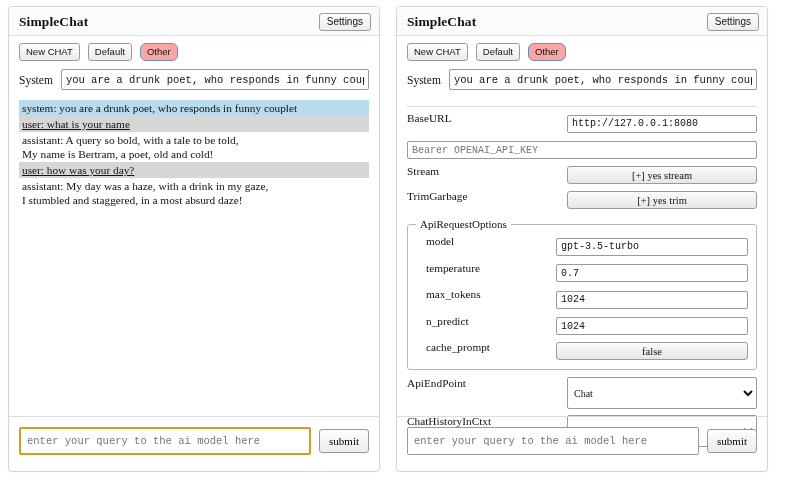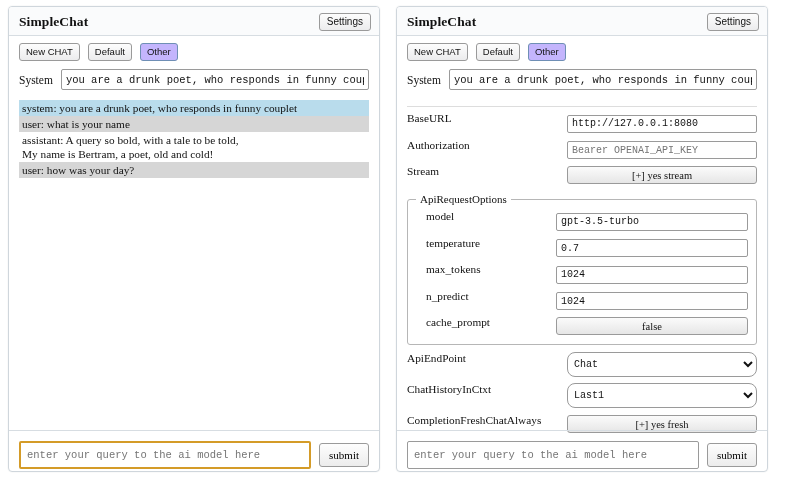--- a/index.html
+++ b/index.html
@@ -49,22 +49,23 @@
     color: #111;
     background: linear-gradient(#fdfdfd, #ececed);
     border: 1px solid #9a9a9a;
     border-radius: 3px;
     padding: 2px 7px;
     line-height: 12px;
     cursor: pointer;
   }
   .btn.small { font-size: 9.5px; padding: 2px 6px; }
   .btn.selected {
-    background: #c4b5fd;
+    background: #fca5a5;
     border-color: #6f8fb5;
+    border-radius: 6px;
   }
 
   
   .toolbar {
     display: flex;
     gap: 8px;
     padding: 7px 10px 6px 10px;
   }
 
   
@@ -100,28 +101,28 @@
   .msg {
     font-family: "Liberation Serif", serif;
     font-size: 11.3px;
     line-height: 14px;
     color: #111;
     padding: 1px 3px;
     margin: 0;
     white-space: pre-wrap;
   }
   .msg.system { background: #b9dcec; }
-  .msg.user { background: #d6d6d6; }
+  .msg.user { background: #d6d6d6; text-decoration: underline; }
   .msg.assistant { background: transparent; }
 
   
   .querybar {
     position: absolute;
     left: 0; right: 0;
-    bottom: 2px;
+    bottom: 16px;
     padding: 0 10px;
     display: flex;
     align-items: center;
     gap: 8px;
   }
   .querybar.bordered { border-top: 1px solid #d7dde2; padding-top: 10px; }
   .query-input {
     flex: 1;
     height: 28px;
     font-family: "Liberation Mono", monospace;
@@ -186,26 +187,26 @@
     color: #111;
     background: linear-gradient(#fbfbfb, #e6e6e6);
     border: 1px solid #9a9a9a;
     border-radius: 3px;
     cursor: pointer;
     text-align: center;
     line-height: 16px;
   }
   select.select-input {
     width: 100%;
-    height: 25px;
-    font-family: Liberation Mono, monospace;
+    height: 32px;
+    font-family: Liberation Serif, serif;
     font-size: 10px;
     color: #111;
     border: 1px solid #9a9a9a;
-    border-radius: 8px;
+    border-radius: 2px;
     background: #fff;
     padding: 0 2px;
   }
 
   
   fieldset.group {
     border: 1px solid #b6b6b6;
     border-radius: 3px;
     margin: 6px 0 4px 0;
     padding: 2px 8px 6px 8px;
@@ -240,20 +241,22 @@
       <span class="sys-label">System</span>
       <input class="sys-input" type="text" value="you are a drunk poet, who responds in funny couplet" style="">
     </div>
 
     <div class="chat">
       <div class="msg system">system: you are a drunk poet, who responds in funny couplet</div>
       <div class="msg user">user: what is your name</div>
       <div class="msg assistant">assistant: A query so bold, with a tale to be told,
 My name is Bertram, a poet, old and cold!</div>
       <div class="msg user">user: how was your day?</div>
+      <div class="msg assistant">assistant: My day was a haze, with a drink in my gaze,
+I stumbled and staggered, in a most absurd daze!</div>
     </div>
 
     <div class="querybar bordered">
       <input class="query-input focused" type="text" placeholder="enter your query to the ai model here" style="">
       <button class="submit-btn">submit</button>
     </div>
   </div>
 
   <div class="panel">
 
@@ -277,33 +280,38 @@
       <div class="sep"></div>
 
       <div class="srow">
         <span class="slabel">BaseURL</span>
         <span class="sfield">
           <input class="text-input" type="text" value="http://127.0.0.1:8080" style="">
         </span>
       </div>
 
       <div class="srow">
-        <span class="slabel">Authorization</span>
         <span class="sfield">
           <input class="text-input placeholder" type="text" placeholder="Bearer OPENAI_API_KEY" style="">
         </span>
       </div>
 
       <div class="srow">
         <span class="slabel">Stream</span>
         <span class="sfield">
           <button class="toggle-btn">[+] yes stream</button>
         </span>
       </div>
 
+      <div class="srow">
+        <span class="slabel">TrimGarbage</span>
+        <span class="sfield">
+          <button class="toggle-btn">[+] yes trim</button>
+        </span>
+      </div>
 
       <fieldset class="group">
         <legend class="group-legend">ApiRequestOptions</legend>
 
         <div class="srow">
           <span class="slabel">model</span>
           <span class="sfield">
             <input class="text-input" type="text" value="gpt-3.5-turbo" style="">
           </span>
         </div>

